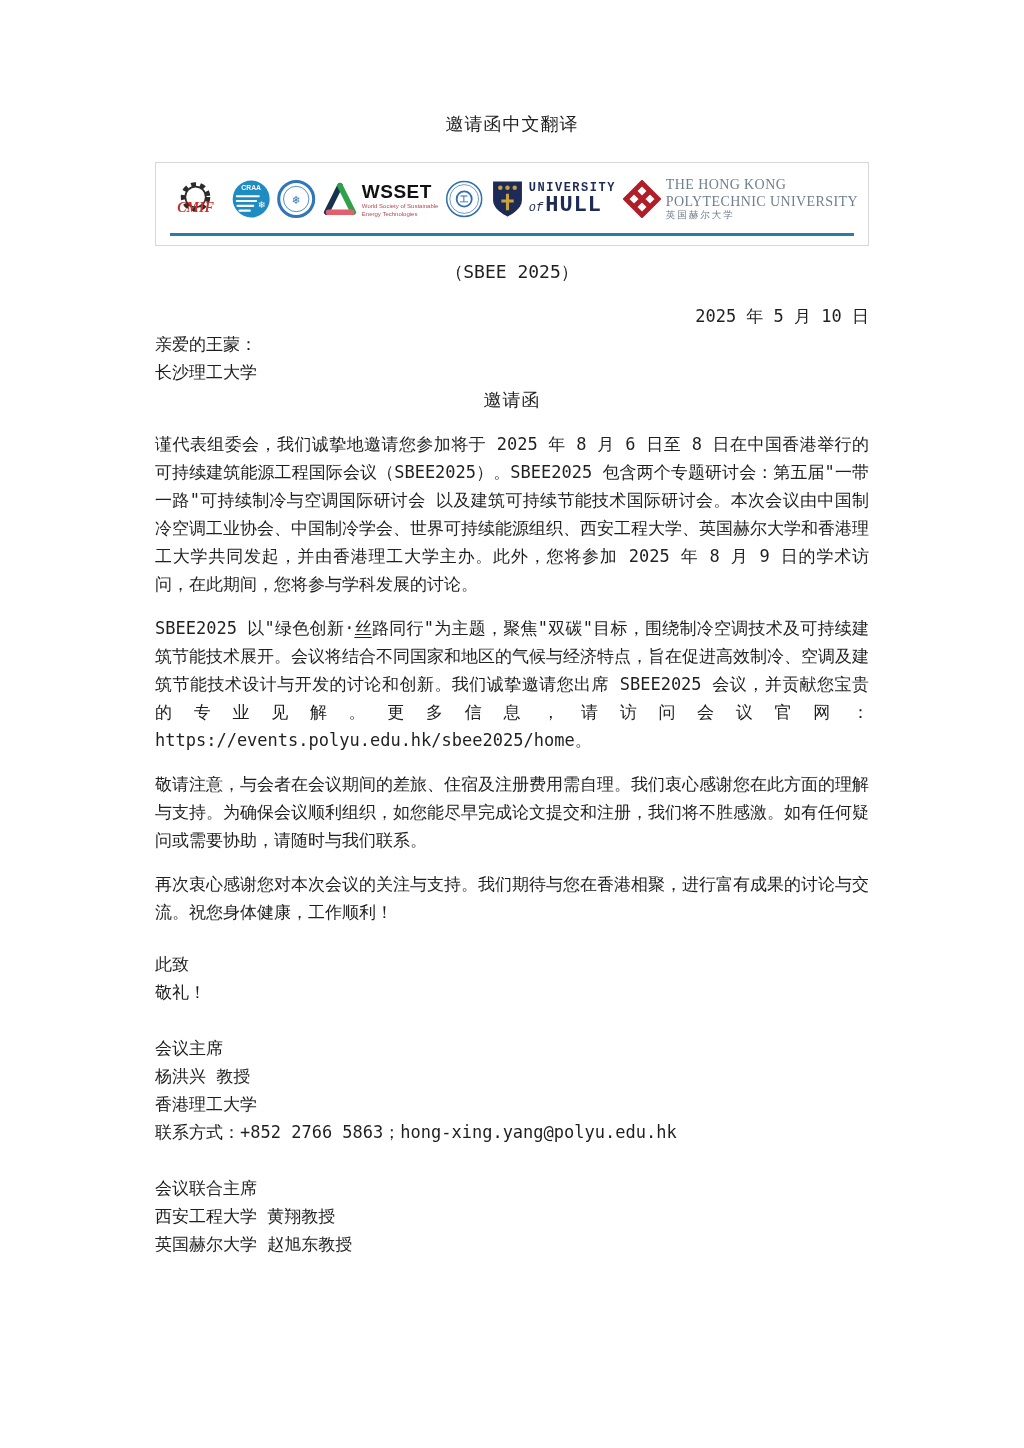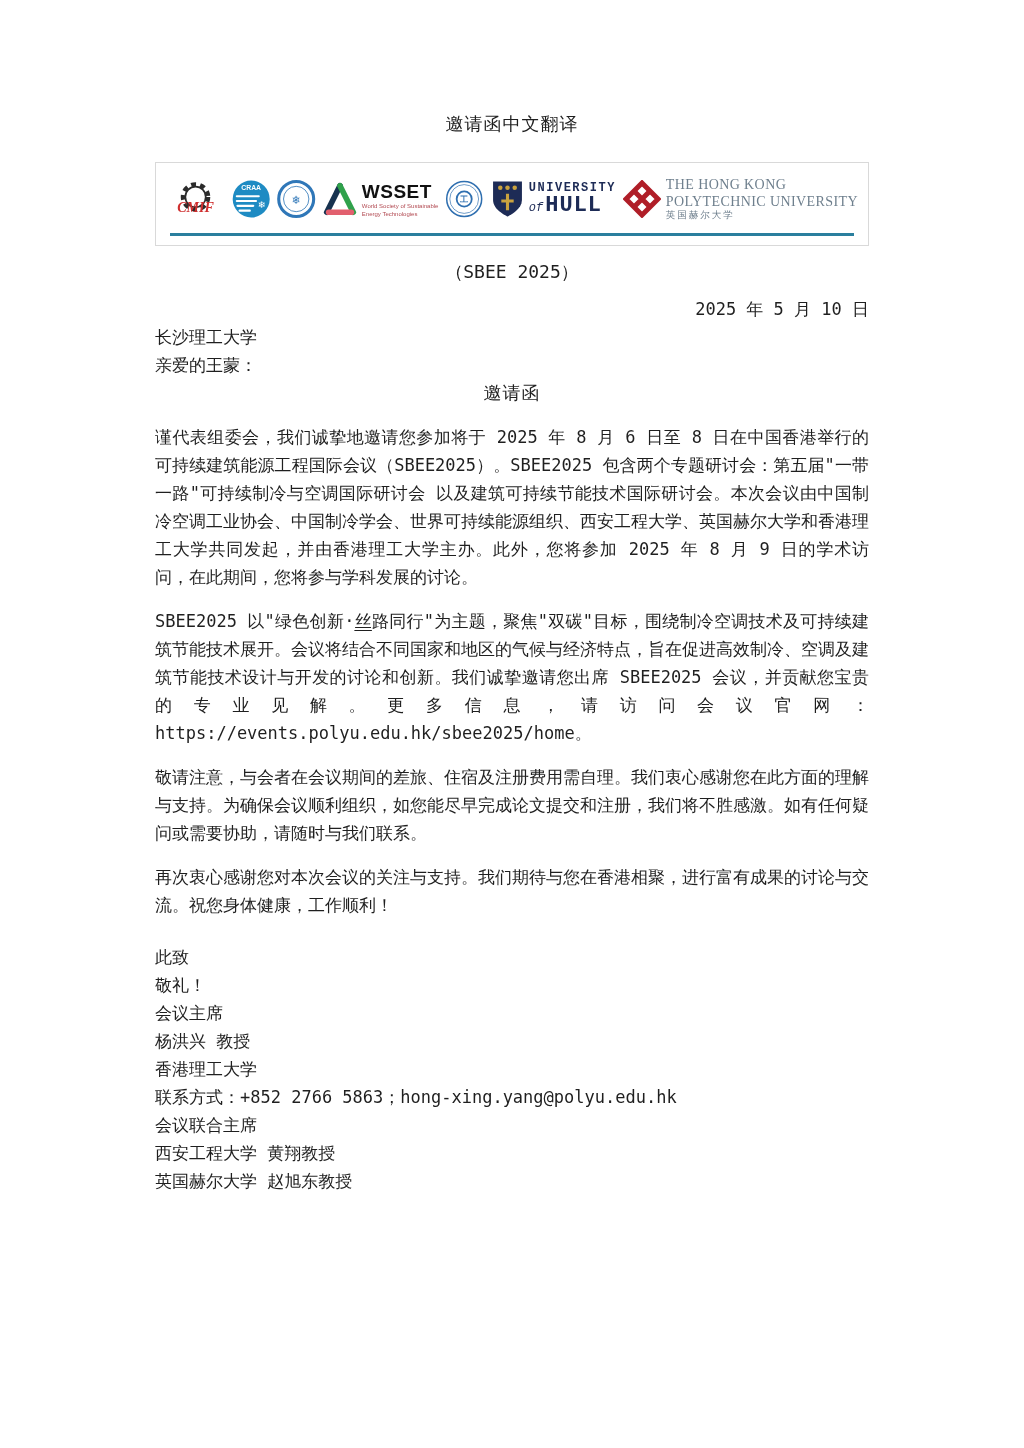--- a/index.html
+++ b/index.html
@@ -56,35 +56,35 @@
   .hull-bottom { display: flex; align-items: baseline; gap: 2px; margin-top: 1px; }
   .hull-of { font-style: italic; font-size: 12px; }
   .hull-name { font-size: 22px; font-weight: bold; letter-spacing: 1px; }
   .polyu-text { font-family: "Liberation Serif", serif; color: #6e7f8d; line-height: 1.15; }
   .polyu-l1, .polyu-l2 { font-size: 14px; letter-spacing: 0.4px; white-space: nowrap; }
   .polyu-l3 { font-size: 9.5px; letter-spacing: 2px; }
 
   
   .conf-title { margin-top: 18px; text-align: center; font-size: 21px; letter-spacing: 2px; }
   .conf-sub   { margin-top: 14px;  text-align: center; font-size: 18px; }
-  .date-line  { margin-top: 11px;  text-align: right; font-size: 17px; line-height: 28px; }
+  .date-line  { margin-top: 18px;  text-align: right; font-size: 17px; line-height: 28px; }
   .plain-line { font-size: 17px; line-height: 28px; text-align: left; }
   .letter-title { font-size: 18px; line-height: 28px; text-align: center; letter-spacing: 1px; }
 
   
   p.body-par {
     margin-top: 16px;
     font-size: 17px;
     line-height: 28px;
     text-align: justify;
   }
   .u { text-decoration: underline; text-underline-offset: 3px; }
 
   .closing-block { margin-top: 24px; }
-  .sig-block     { }
+  .sig-block     { margin-top: 28px; }
 </style>
 </head>
 <body>
 
 <div class="page">
   <div class="content">
 
     <div class="doc-title">邀请函中文翻译</div>
 
     <div class="banner">
@@ -164,22 +164,22 @@
             <div class="polyu-l3">英国赫尔大学</div>
           </div>
         </div>
 
       </div>
       <div class="banner-rule"></div>
     </div>
 
     <div class="conf-sub">（SBEE 2025）</div>
     <div class="date-line">2025 年 5 月 10 日</div>
+    <div class="plain-line">亲爱的王蒙：</div>
     <div class="plain-line">长沙理工大学</div>
-    <div class="plain-line">亲爱的王蒙：</div>
     <div class="letter-title">邀请函</div>
 
     <p class="body-par">谨代表组委会，我们诚挚地邀请您参加将于 2025 年 8 月 6 日至 8 日在中国香港举行的可持续建筑能源工程国际会议（SBEE2025）。SBEE2025 包含两个专题研讨会：第五届"一带一路"可持续制冷与空调国际研讨会 以及建筑可持续节能技术国际研讨会。本次会议由中国制冷空调工业协会、中国制冷学会、世界可持续能源组织、西安工程大学、英国赫尔大学和香港理工大学共同发起，并由香港理工大学主办。此外，您将参加 2025 年 8 月 9 日的学术访问，在此期间，您将参与学科发展的讨论。</p>
 
     <p class="body-par"><span>SBEE2025 以"绿色创新·</span><span class="u">丝</span><span>路同行"为主题，聚焦"双碳"目标，围绕制冷空调技术及可持续建筑节能技术展开。会议将结合不同国家和地区的气候与经济特点，旨在促进高效制冷、空调及建筑节能技术设计与开发的讨论和创新。我们诚挚邀请您出席 SBEE2025 会议，并贡献您宝贵的专业见解。更多信息，请访问会议官网：https://events.polyu.edu.hk/sbee2025/home。</span></p>
 
     <p class="body-par">敬请注意，与会者在会议期间的差旅、住宿及注册费用需自理。我们衷心感谢您在此方面的理解与支持。为确保会议顺利组织，如您能尽早完成论文提交和注册，我们将不胜感激。如有任何疑问或需要协助，请随时与我们联系。</p>
 
     <p class="body-par">再次衷心感谢您对本次会议的关注与支持。我们期待与您在香港相聚，进行富有成果的讨论与交流。祝您身体健康，工作顺利！</p>
 

